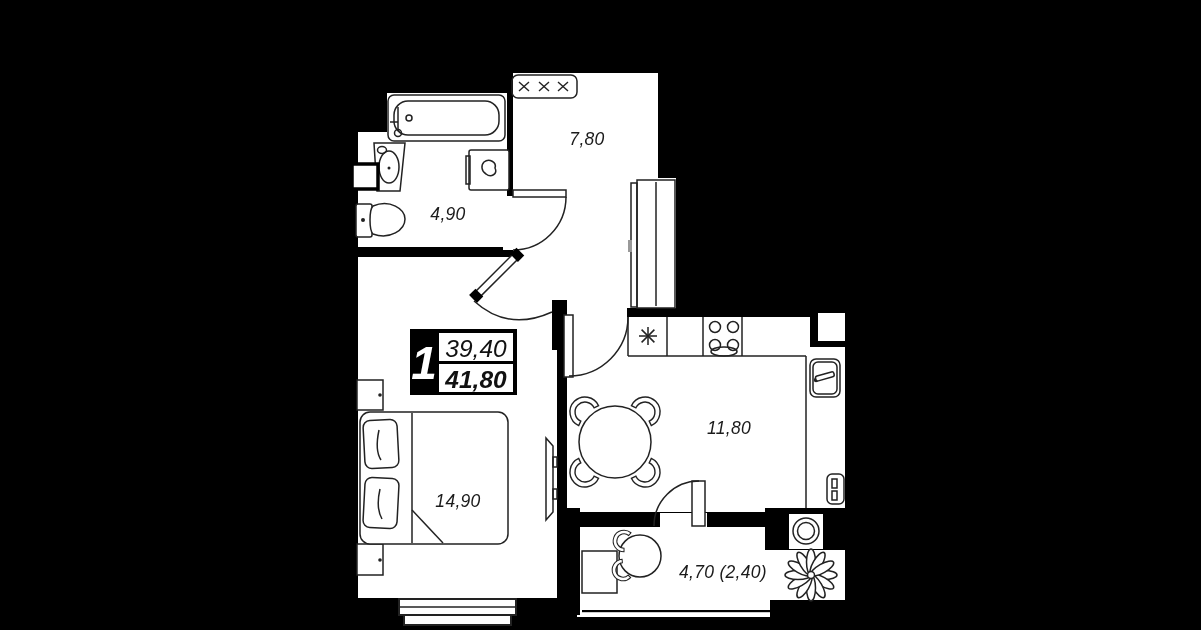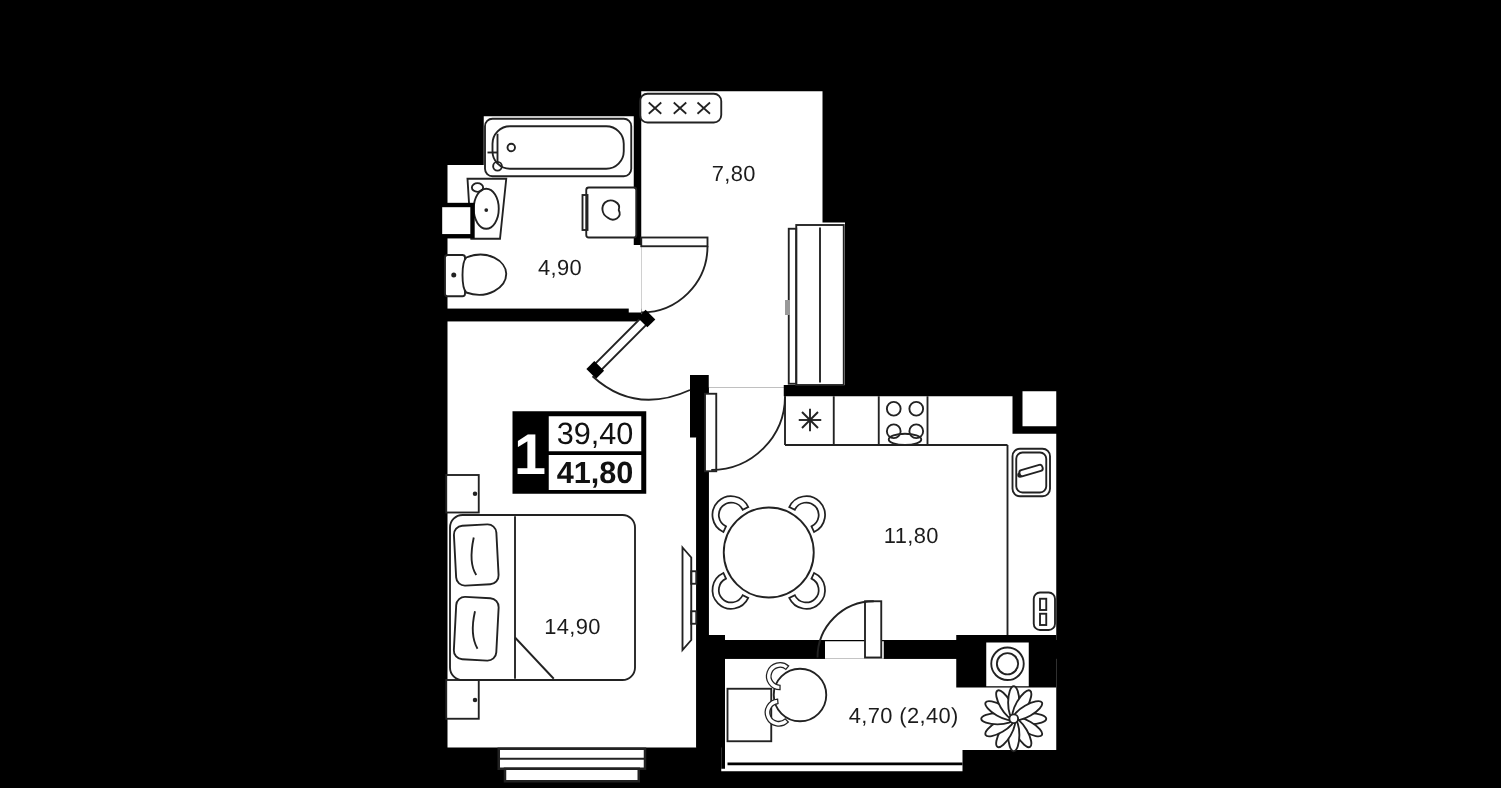--- a/index.html
+++ b/index.html
@@ -1,17 +1,17 @@
 <!DOCTYPE html>
 <html><head>
 <meta charset="utf-8">
 <style>
   html,body{margin:0;padding:0;background:#000;}
   .stage{position:relative;width:1201px;height:630px;background:#000;overflow:hidden;
-         font-family:"Liberation Sans", sans-serif;}
+         font-family:"Liberation Sans", sans-serif;font-style:italic;}
   svg{position:absolute;left:0;top:0;display:block;}
   .room-label{font-family:"Liberation Sans",sans-serif;font-size:17.5px;fill:#1b1b1b;letter-spacing:.3px;}
   .badge-num{font-family:"Liberation Sans",sans-serif;font-size:24.5px;fill:#111;}
   .badge-num.bold{font-weight:bold;}
   .badge-one{font-family:"Liberation Sans",sans-serif;font-size:46px;font-weight:bold;fill:#fff;}
   .ln{stroke:#222;stroke-width:1.5;fill:none;}
   .fx{stroke:#222;stroke-width:1.5;fill:#fff;}
 </style>
 </head>
 <body>

